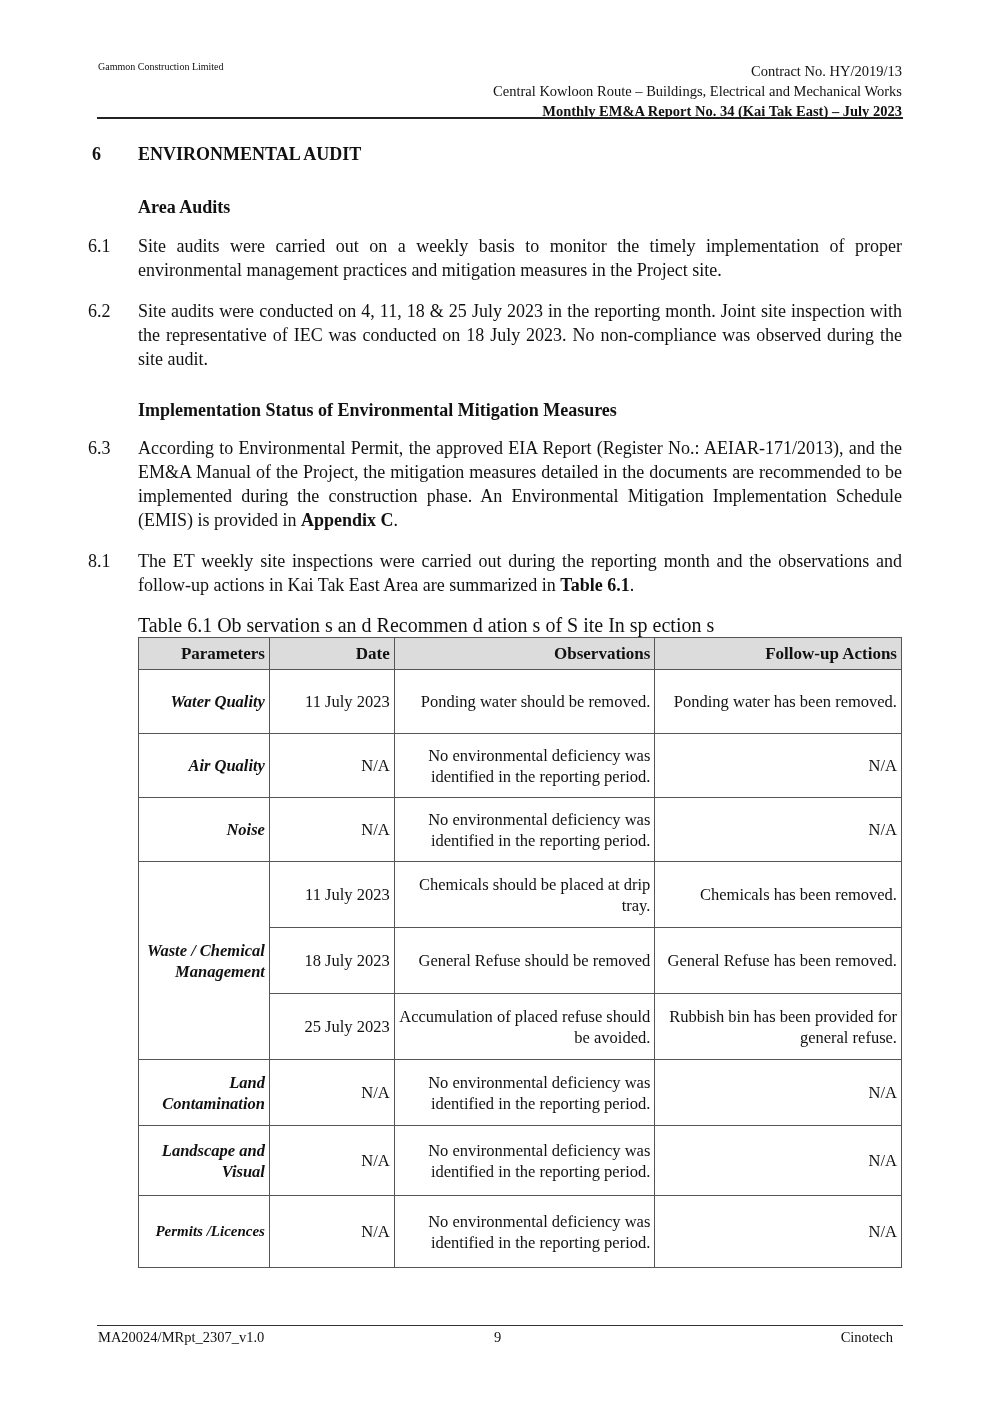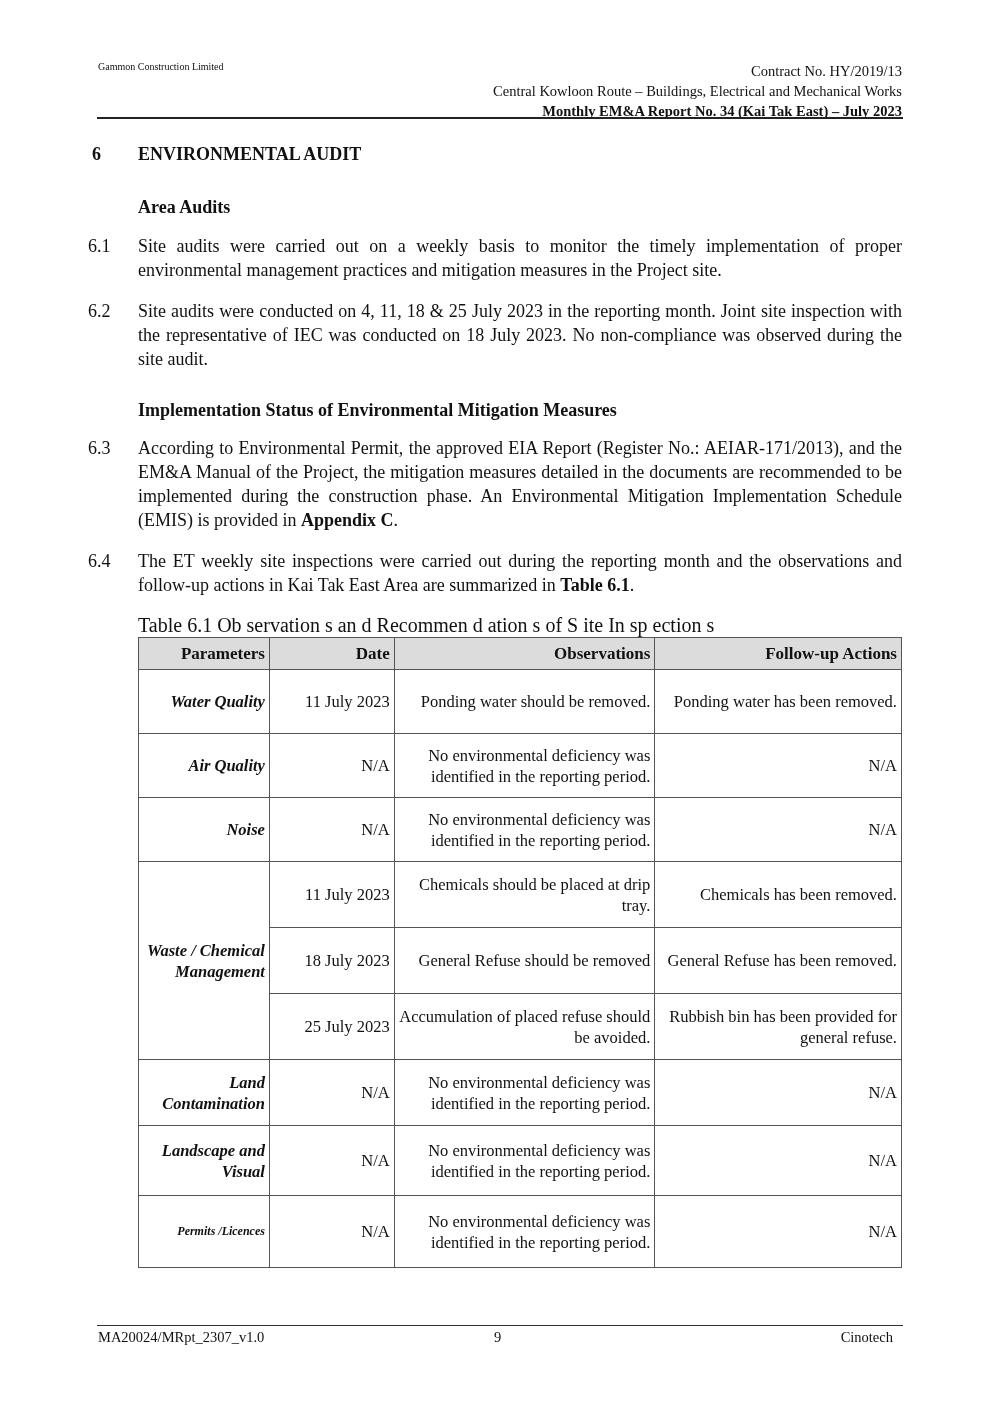--- a/index.html
+++ b/index.html
@@ -23,21 +23,21 @@
   .caption { left: 138px; top: 614px; font-size: 20px; font-weight: normal; white-space: nowrap; }
   table.obs {
     position: absolute; left: 138px; top: 637px; width: 764px;
     border-collapse: collapse; font-size: 16.5px; line-height: 21px;
   }
   table.obs th, table.obs td {
     border: 1px solid #555; text-align: right; vertical-align: middle; padding: 0 4px;
   }
   table.obs th { background: #dcdcdc; font-weight: bold; height: 31px; font-size: 17px; }
   table.obs td.param { font-weight: bold; font-style: italic; }
-  table.obs td.param.small { font-size: 12px; line-height: 19px; padding-left: 16px; }
+  table.obs td.param.small { font-size: 15px; line-height: 19px; padding-left: 16px; }
   .footer-rule { left: 97px; top: 1325px; width: 806px; height: 1px; background: #333; }
   .ftr { top: 1329px; font-size: 14.5px; }
   .ftr-left { left: 98px; }
   .ftr-mid { left: 494px; }
   .ftr-right { right: 99px; }
 </style>
 </head>
 <body>
 
 <div class="abs hdr-left">Gammon Construction Limited</div>
@@ -66,21 +66,21 @@
 </div>
 
 <div class="abs sub" style="top:400px;">Implementation Status of Environmental Mitigation Measures</div>
 
 <div class="abs para" style="top:436px;">
   <span class="pnum">6.3</span>
   <div class="ptext"><span>According to Environmental Permit, the approved EIA Report (Register No.: AEIAR-171/2013), and the EM&amp;A Manual of the Project, the mitigation measures detailed in the documents are recommended to be implemented during the construction phase.  An Environmental Mitigation Implementation Schedule (EMIS) is provided in </span><b>Appendix C</b><span>.</span></div>
 </div>
 
 <div class="abs para" style="top:549px;">
-  <span class="pnum">6.4</span>
+  <span class="pnum">8.1</span>
   <div class="ptext"><span>The ET weekly site inspections were carried out during the reporting month and the observations and follow-up actions in Kai Tak East Area are summarized in </span><b>Table 6.1</b><span>.</span></div>
 </div>
 
 <div class="abs caption">Table 6.1   Ob servation s an d  Recommen d ation s of S ite In sp ection s</div>
 
 <table class="obs">
   <colgroup>
     <col style="width:131px">
       <col style="width:125px">
       <col style="width:261px">

